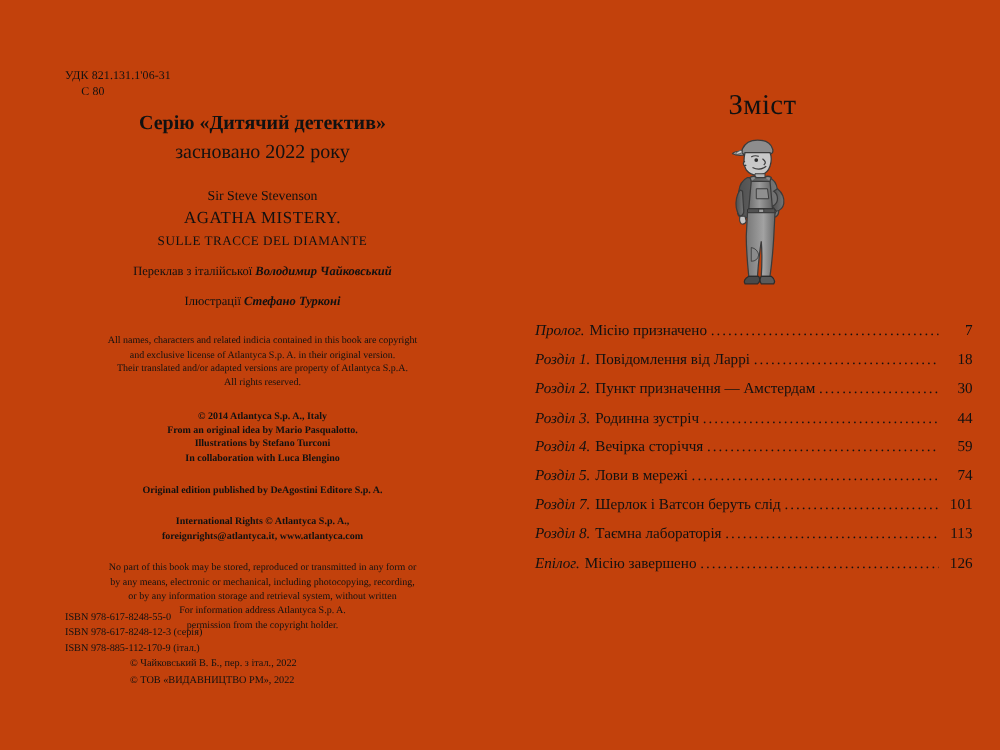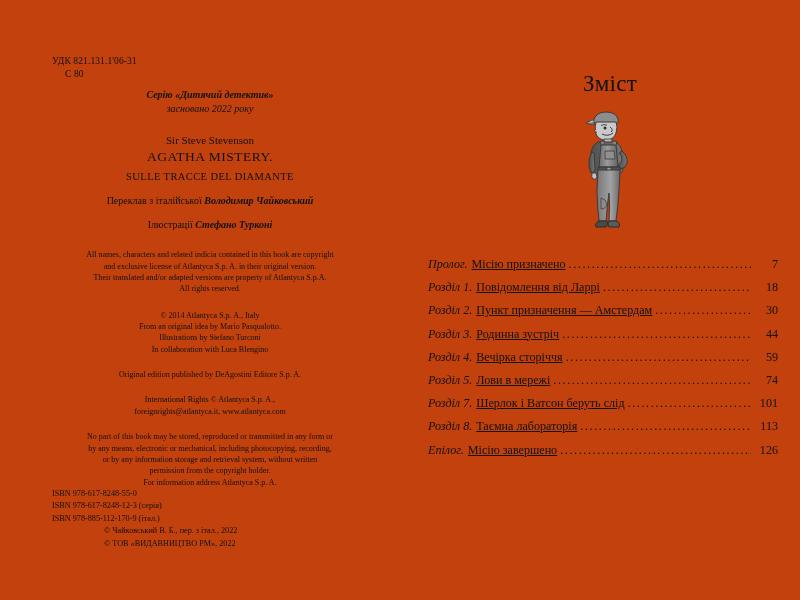--- a/index.html
+++ b/index.html
@@ -47,22 +47,21 @@
     position: absolute;
     left: 0;
     right: 0;
     top: 88px;
     text-align: center;
     padding: 0 40px;
     box-sizing: border-box;
   }
 
   .series-note {
-    font-style: italic;
-    font-size: 10px;
+    font-size: 16px;
     line-height: 1.42;
     margin: 0 0 17px 0;
   }
   .series-note .b { font-weight: 700; }
 
   .author-name {
     font-size: 11px;
     line-height: 1.3;
     margin: 0 0 1px 0;
   }
@@ -85,21 +84,21 @@
   }
   .credit-line .it { font-style: italic; font-weight: 700; }
   .credit-line.second { margin-bottom: 17px; }
 
   .legal-block {
     font-size: 8px;
     line-height: 1.42;
     margin: 0 0 14px 0;
   }
   .legal-block.gap-lg { margin-bottom: 15px; }
-  .legal-block.gap-md { margin-bottom: 14px; }
+  .legal-block.gap-md { margin-bottom: 14px; font-weight: bold; }
 
   .isbn-area {
     position: absolute;
     left: 0;
     right: 0;
     top: 488px;
     display: flex;
     padding: 0 34px 0 52px;
     box-sizing: border-box;
     font-size: 8.2px;
@@ -155,21 +154,20 @@
     height: 23.2px;
     white-space: nowrap;
   }
   .toc-label {
     flex: 0 0 auto;
     font-style: italic;
   }
   .toc-text {
     flex: 0 0 auto;
     padding-left: 4px;
-    text-decoration: underline;
   }
   .toc-dots {
     flex: 1 1 auto;
     overflow: hidden;
     white-space: nowrap;
     margin: 0 1px 0 3px;
     letter-spacing: 1.6px;
     font-size: 12.1px;
     color: #111;
   }
@@ -231,22 +229,22 @@
 
       <div class="legal-block gap-md">
         <div>International Rights © Atlantyca S.p. A.,</div>
         <div>foreignrights@atlantyca.it, www.atlantyca.com</div>
       </div>
 
       <div class="legal-block">
         <div>No part of this book may be stored, reproduced or transmitted in any form or</div>
         <div>by any means, electronic or mechanical, including photocopying, recording,</div>
         <div>or by any information storage and retrieval system, without written</div>
+        <div>For information address Atlantyca S.p. A.</div>
         <div>permission from the copyright holder.</div>
-        <div>For information address Atlantyca S.p. A.</div>
       </div>
 
     </div>
 
     <div class="isbn-area">
       <div class="isbn-col">
         <div>ISBN 978-617-8248-55-0</div>
         <div>ISBN 978-617-8248-12-3 (серія)</div>
         <div>ISBN 978-885-112-170-9 (італ.)</div>
       </div>

